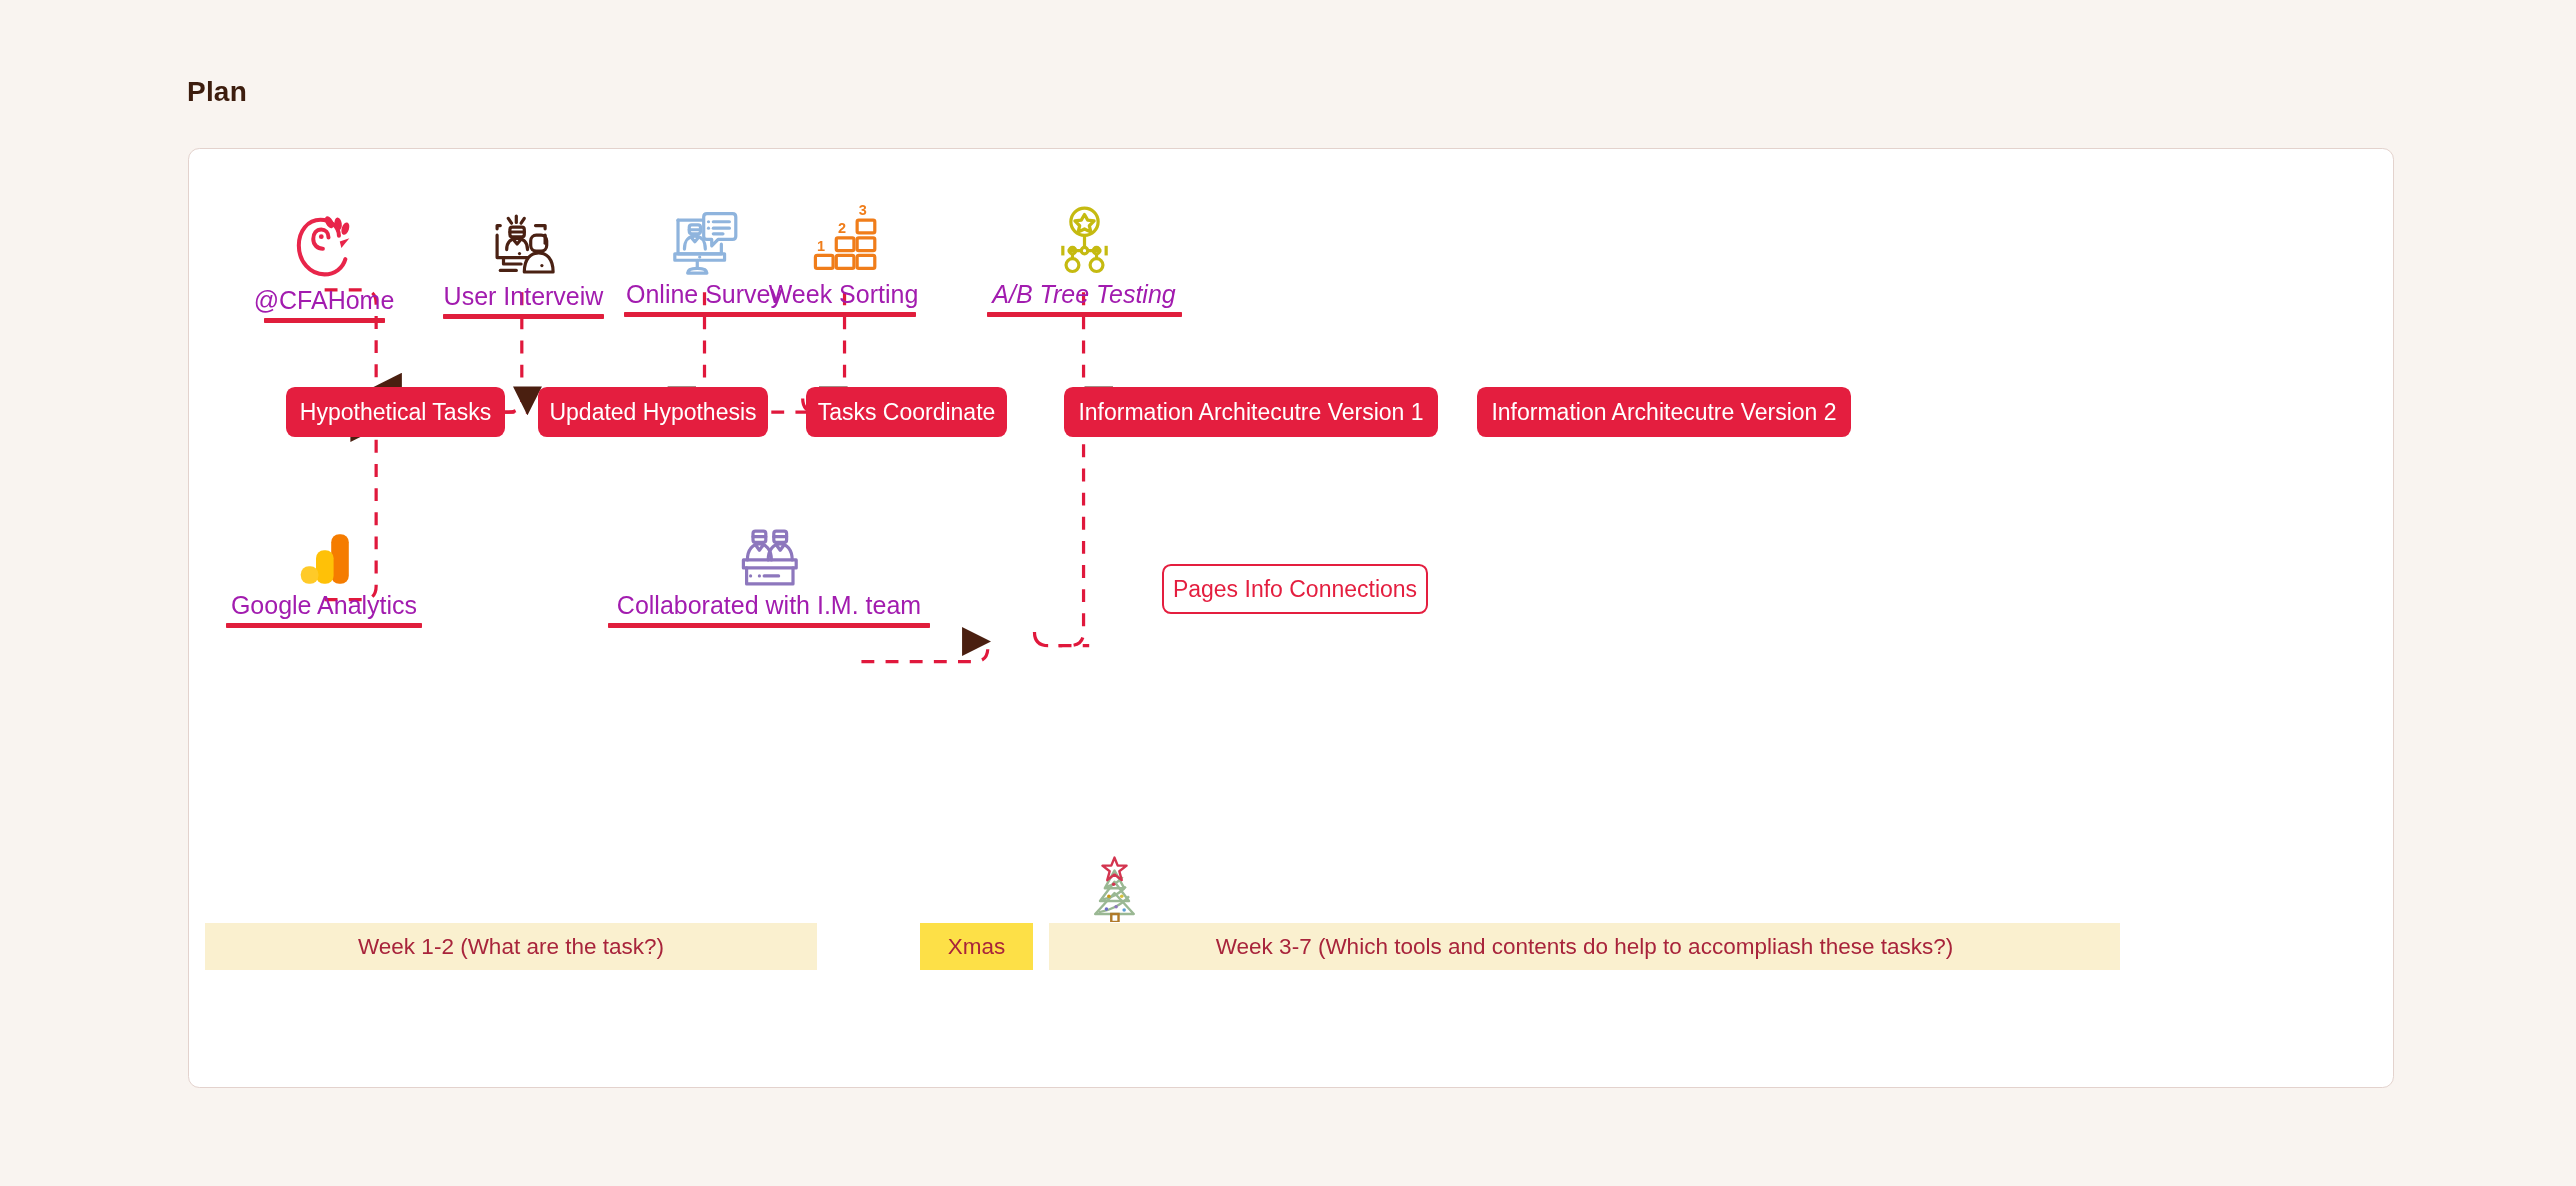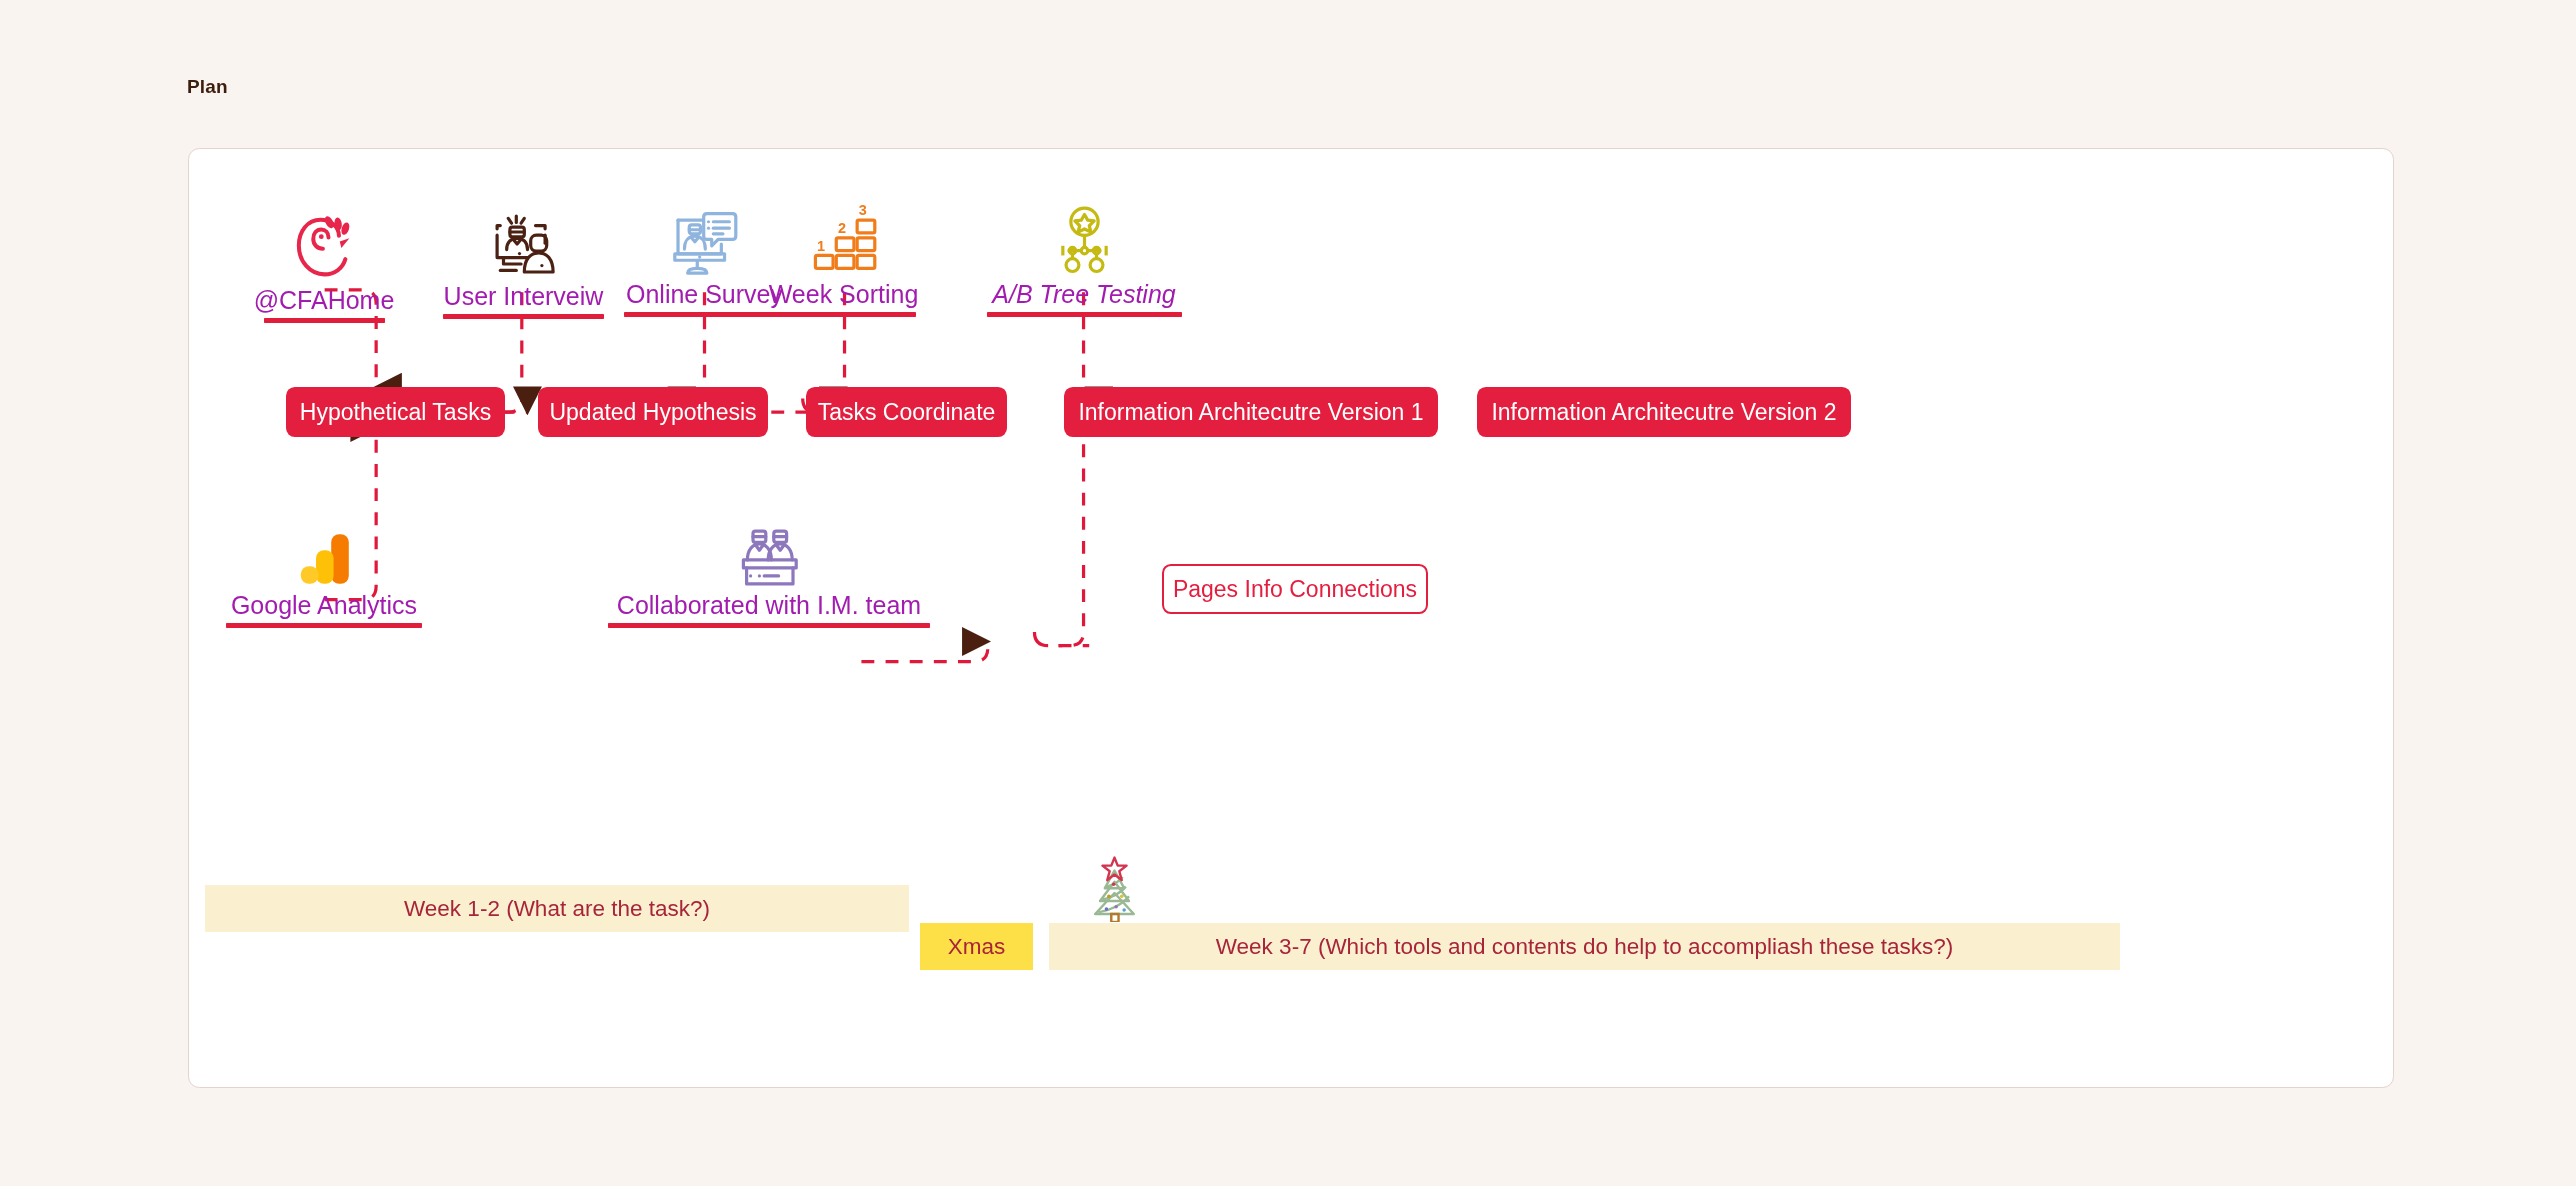--- a/index.html
+++ b/index.html
@@ -11,21 +11,21 @@
     height: 1187px;
     background: #f9f4f0;
     font-family: "Liberation Sans", sans-serif;
     overflow: hidden;
   }
 
   #page-title {
     position: absolute;
     left: 187px;
     top: 76px;
-    font-size: 19px;
+    font-size: 28px;
     font-weight: bold;
     color: #3d1d0e;
     letter-spacing: 0.2px;
   }
 
   #board {
     position: absolute;
     left: 188px;
     top: 148px;
     width: 2206px;
@@ -369,21 +369,21 @@
         <rect x="30" y="72" width="9" height="10" fill="none" stroke="#b07a2a" stroke-width="3"></rect>
         <circle cx="33" cy="35" r="2.2" fill="#d3344f"></circle>
         <circle cx="27" cy="50" r="2.2" fill="#c79a14"></circle>
         <circle cx="43" cy="50" r="2.2" fill="#d8c23a"></circle>
         <circle cx="24" cy="66" r="2.2" fill="#6b6fc4"></circle>
         <circle cx="36" cy="63" r="2.2" fill="#8d77bd"></circle>
         <circle cx="46" cy="67" r="2.2" fill="#5a9ed6"></circle>
       </svg>
     </div>
 
-    <div class="tlbar cream" style="left:16px; top:736px; width:704px;">Week 1-2 (What are the task?)</div>
+    <div class="tlbar cream" style="left:16px; top:774px; width:612px;">Week 1-2 (What are the task?)</div>
 
     <div class="tlbar green" style="left:731px; top:774px; width:113px;">Xmas</div>
 
     <div class="tlbar cream" style="left:860px; top:774px; width:1071px;">Week 3-7 (Which tools and contents do help to accompliash these tasks?)</div>
 
   </div>
 </div>
 
 
 </body></html>

